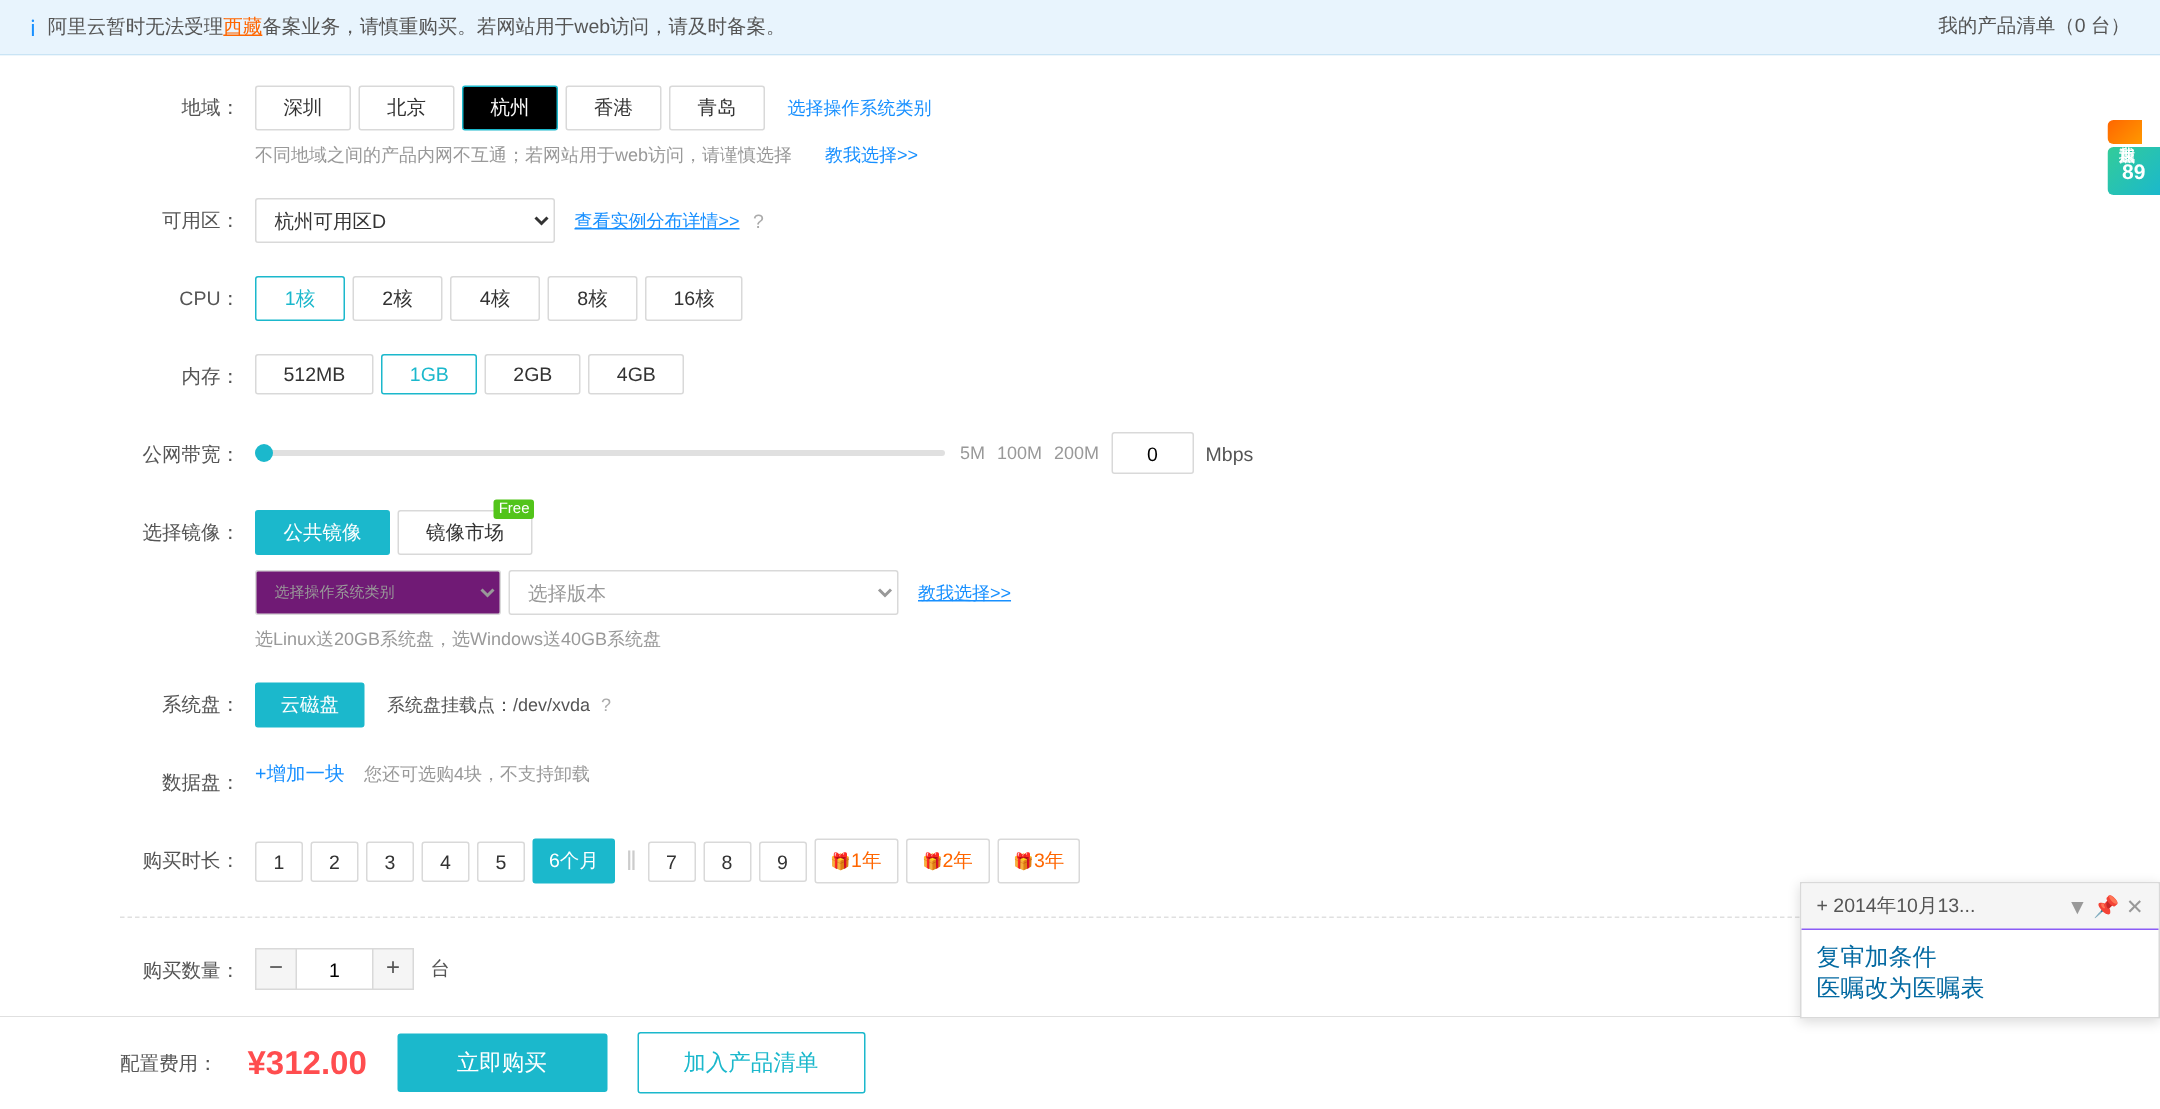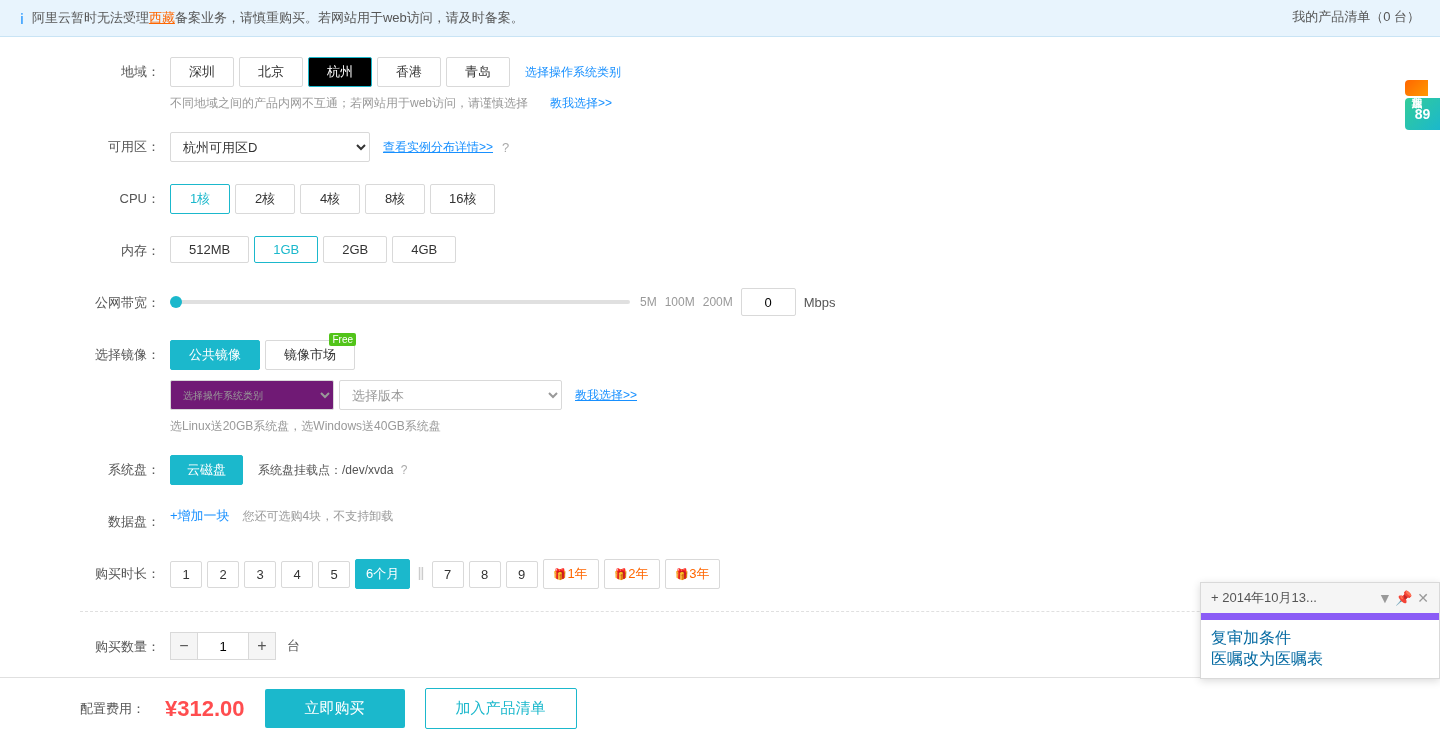--- a/index.html
+++ b/index.html
@@ -181,21 +181,21 @@
       width: 164px;
       height: 30px;
       border: 1px solid #d9d9d9;
       border-radius: 2px;
       padding: 0 8px;
       font-size: 10px;
       color: #999;
       background: #701a75;
     }
     .version-select {
-      width: 223px;
+      width: 260px;
       height: 30px;
       border: 1px solid #d9d9d9;
       border-radius: 2px;
       padding: 0 8px;
       font-size: 13px;
       color: #999;
       background: #fff;
     }
 
     .os-note { color: #999; font-size: 12px; margin-top: 4px; }
@@ -317,21 +317,21 @@
       bottom: 60px;
       right: 0;
       width: 240px;
       background: #fff;
       border: 1px solid #d9d9d9;
       box-shadow: 0 2px 8px rgba(0,0,0,0.15);
       z-index: 200;
     }
     .floating-panel-header {
       background: #f5f5f5;
-      border-bottom: 7px solid #8b5cf6;
+      border-bottom: 1px solid #8b5cf6;
       padding: 6px 10px;
       display: flex;
       justify-content: space-between;
       font-size: 13px;
       color: #555;
     }
     .floating-panel-body {
       padding: 8px 10px;
       font-size: 16px;
       color: #0369a1;

